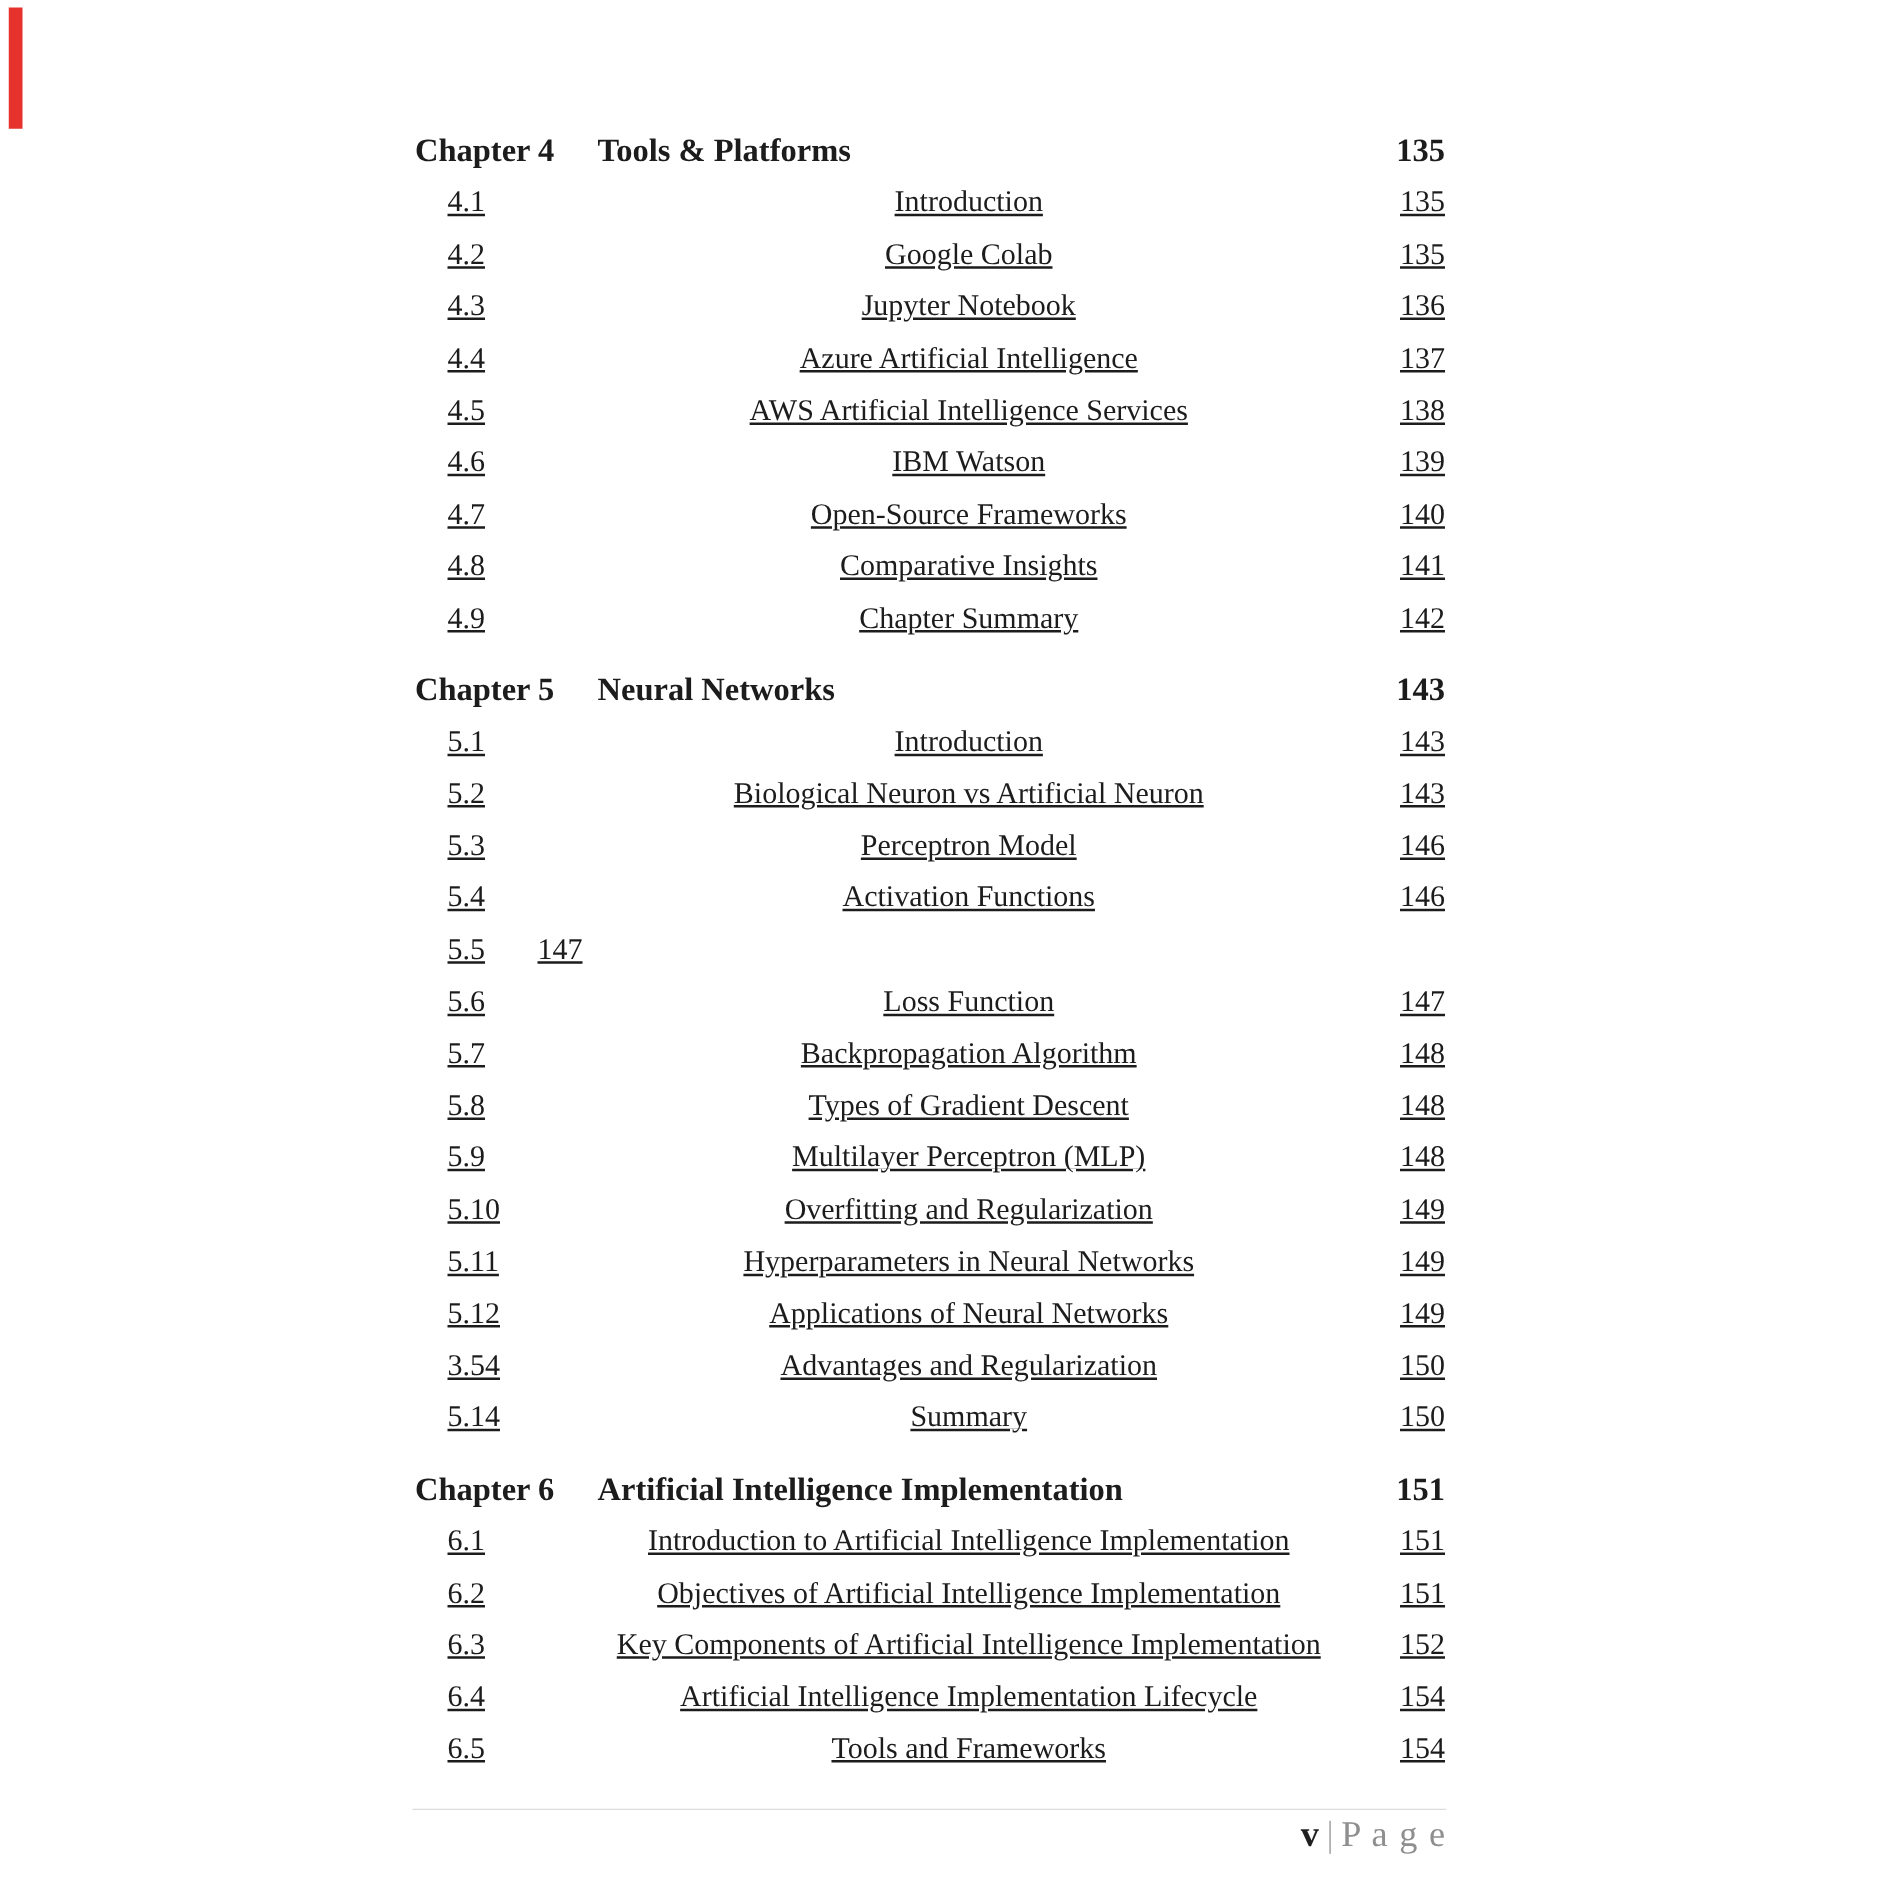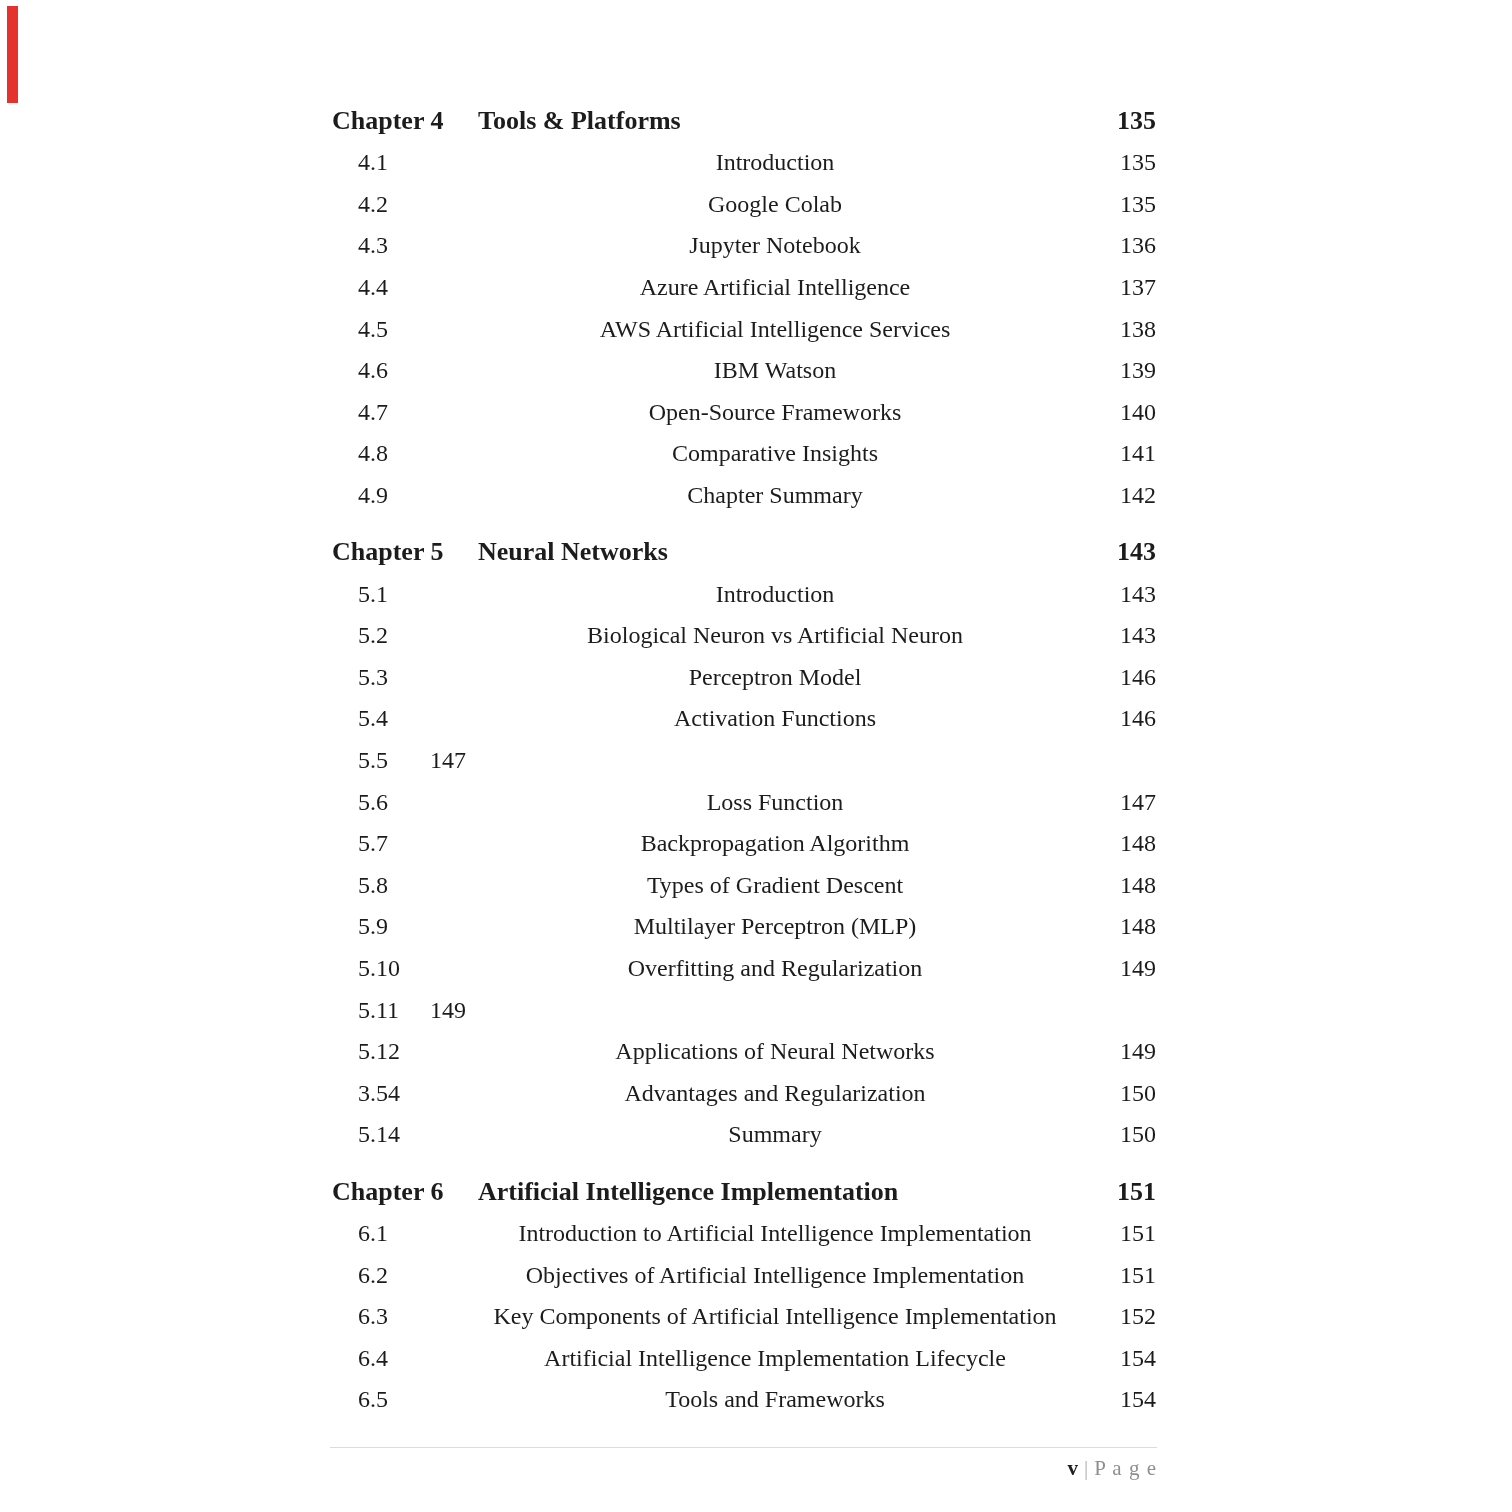--- a/index.html
+++ b/index.html
@@ -19,32 +19,32 @@
   .chapter-row{
     display:flex;align-items:center;height:42px;
     font-weight:bold;font-size:26px;margin-top:15px;
   }
   .chapter:first-child .chapter-row{margin-top:5px;}
   .chapter-label{flex:0 0 auto;width:146px;}
   .chapter-title{flex:1 1 auto;}
   .chapter-page{flex:0 0 auto;text-align:right;}
   .item-row{
     display:flex;align-items:center;height:41.6px;
-    font-size:24px;padding-left:26px;
+    font-size:24px;padding-left:26px;text-decoration:underline;
   }
   .item-num{flex:0 0 auto;width:72px;}
   .item-title{flex:1 1 auto;text-align:center;}
   .item-page{flex:0 0 auto;text-align:right;}
   .footer-rule{
     position:absolute;left:330px;top:1447px;width:827px;height:1px;
     background:var(--divider-gray,#dcdcdc);
   }
   .page-footer{
     position:absolute;top:1454px;right:355px;
-    font-size:21px;line-height:28px;white-space:nowrap;
+    font-size:29px;line-height:28px;white-space:nowrap;
   }
   .pf-num{font-weight:bold;color:#1f1f1f;}
   .pf-sep{color:#b0b0b0;padding:0 6px;}
   .pf-word{color:var(--footer-gray,#8f8f8f);letter-spacing:1px;}
 </style>
 </head>
 <body>
 
 <div class="page">
   <div class="red-strip"></div>
@@ -152,20 +152,21 @@
           <span class="item-title">Multilayer Perceptron (MLP)</span>
           <span class="item-page">148</span>
         </div>
         <div class="item-row">
           <span class="item-num">5.10</span>
           <span class="item-title">Overfitting and Regularization</span>
           <span class="item-page">149</span>
         </div>
         <div class="item-row">
           <span class="item-num">5.11</span>
+          <span class="item-title">Hyperparameters in Neural Networks</span>
           <span class="item-page">149</span>
         </div>
         <div class="item-row">
           <span class="item-num">5.12</span>
           <span class="item-title">Applications of Neural Networks</span>
           <span class="item-page">149</span>
         </div>
         <div class="item-row">
           <span class="item-num">3.54</span>
           <span class="item-title">Advantages and Regularization</span>

